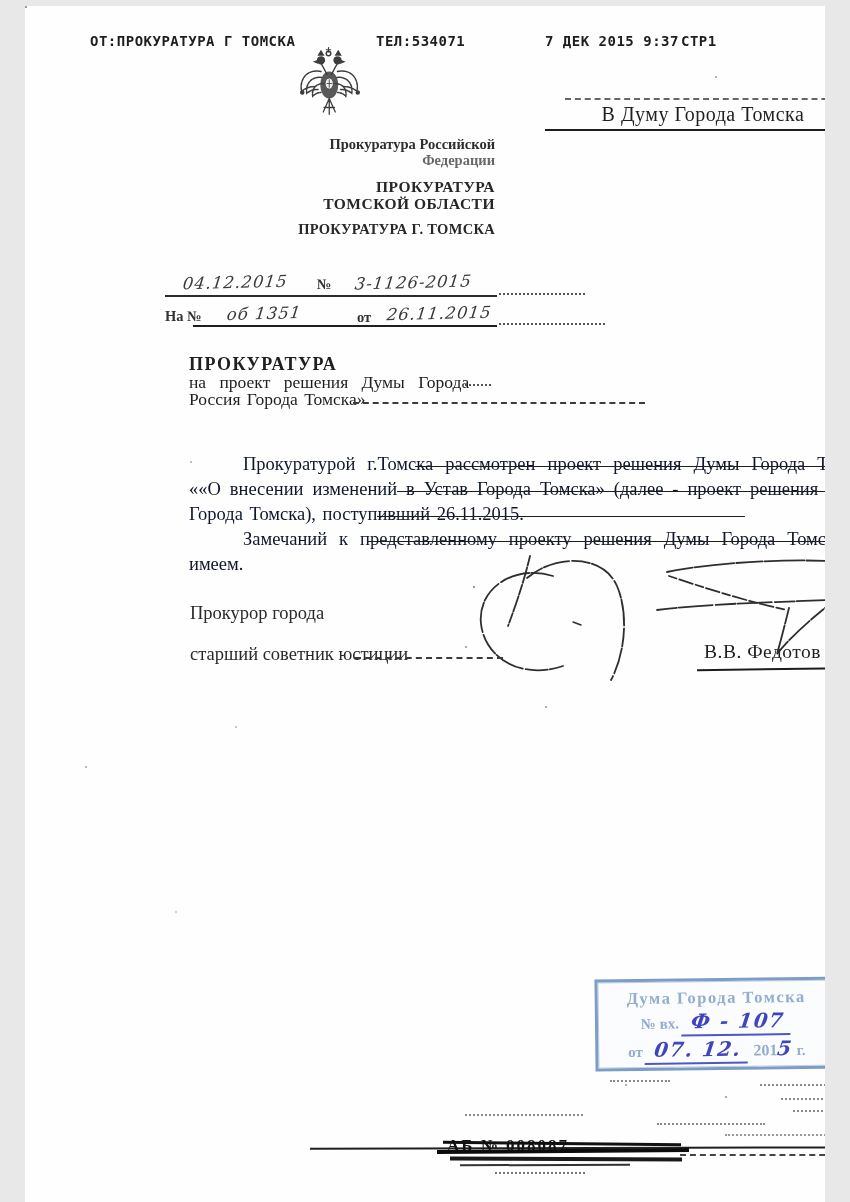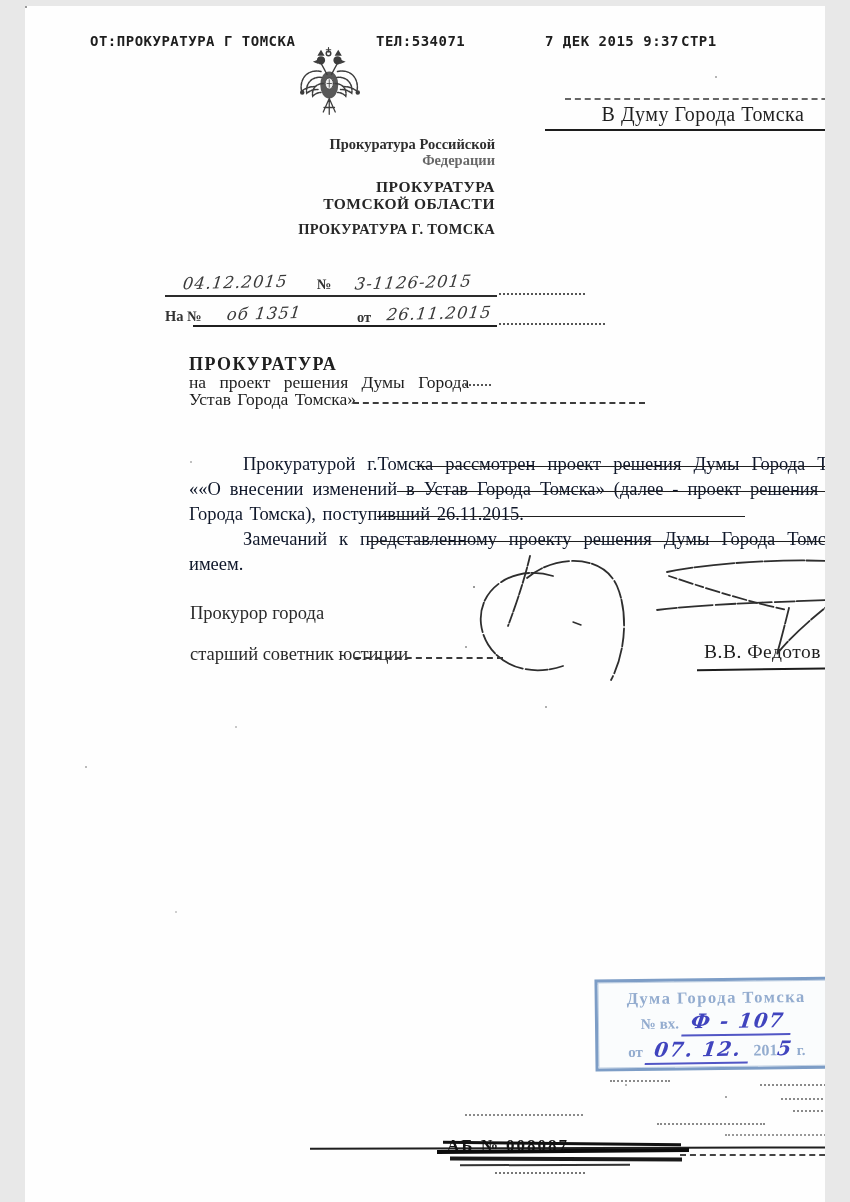--- a/index.html
+++ b/index.html
@@ -143,21 +143,21 @@
     <span class="lbl" style="left:192px;top:6px">от</span>
     <span class="hand" style="left:222px">26.11.2015</span>
   </div>
   <div class="streak solidline" style="left:168px;top:319px;width:304px"></div>
 
   <div class="recipient">В Думу Города Томска</div>
 
   <div class="doc-title">
     <div class="h">ПРОКУРАТУРА</div>
     <div class="t2">на проект решения Думы Города</div>
-    <div class="t4">Устав Города Томска»</div>
+    <div class="t4">Россия Города Томска»</div>
   </div>
 
   <div class="body-text">
     <p>Прокуратурой г.Томска рассмотрен проект решения Думы Города Томска ««О внесении изменений в Устав Города Томска» (далее - проект решения Думы Города Томска), поступивший 26.11.2015.</p>
     <p>Замечаний к представленному проекту решения Думы Города Томска не имеем.</p>
   </div>
 
   <div class="post1">Прокурор города</div>
   <div class="post2">старший советник юстиции</div>
   <div class="sign-name">В.В. Федотов</div>

